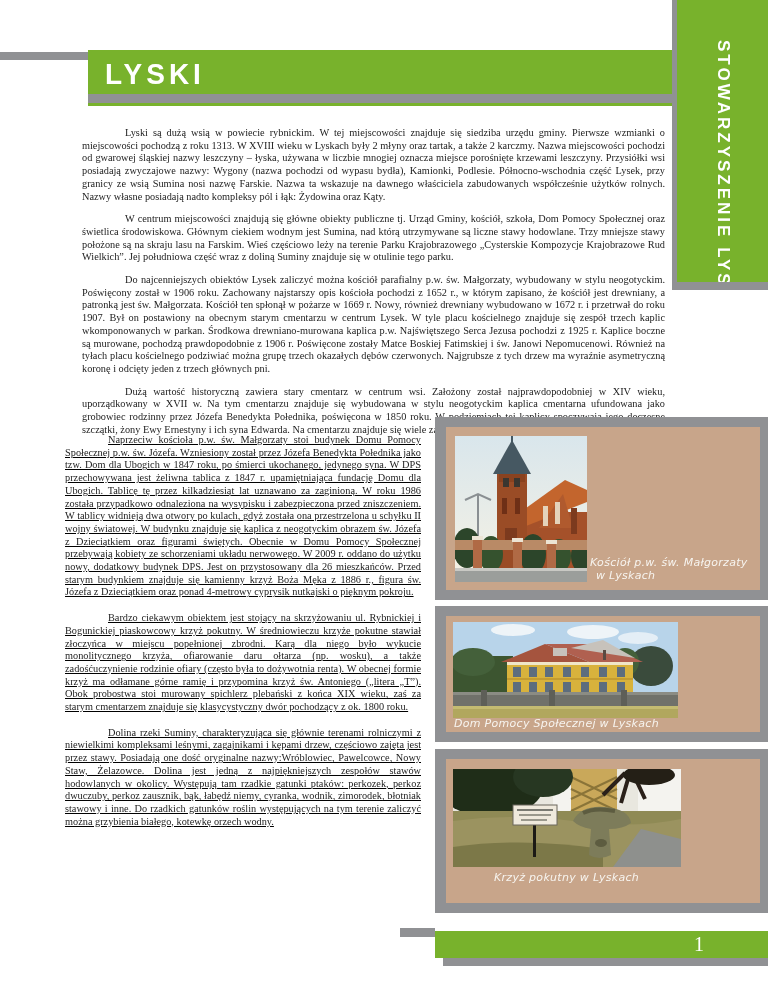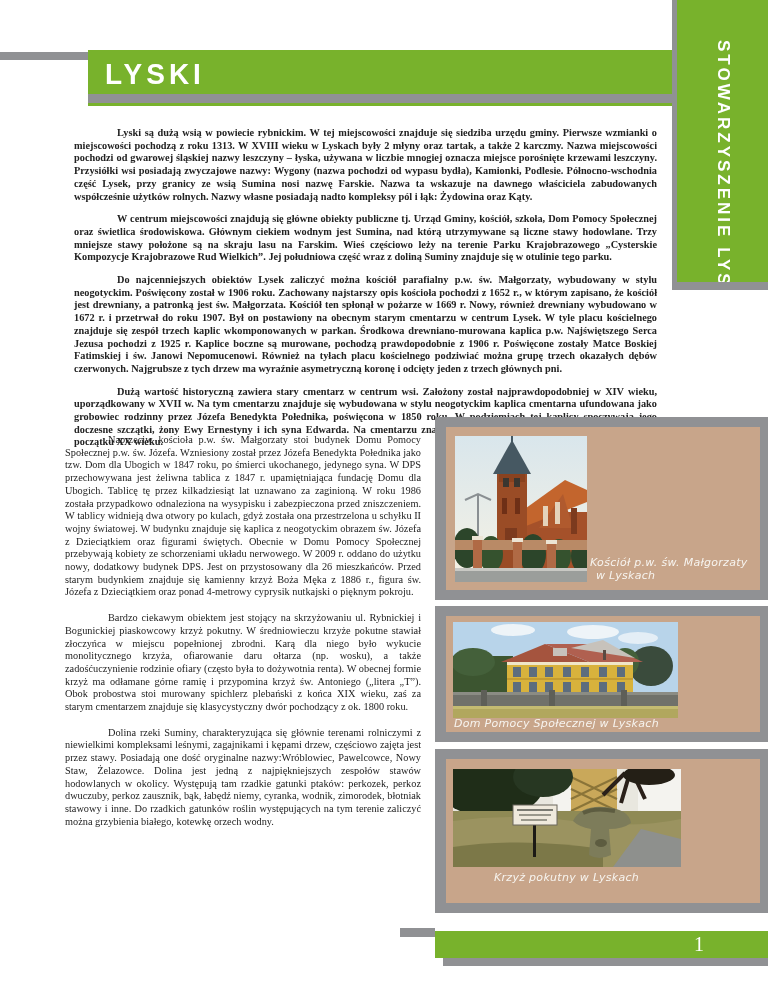--- a/index.html
+++ b/index.html
@@ -19,22 +19,22 @@
   
   .sidebar-stripe{ position:absolute; left:672px; top:0; width:5px; height:282px; background:#909194; }
   .sidebar       { position:absolute; left:677px; top:0; width:91px; height:282px; background:#78b22c; }
   .sidebar-title {
     position:absolute; top:40px; left:50%; transform:translateX(-50%);
     writing-mode:vertical-rl; font-family:"Liberation Sans", sans-serif;
     font-weight:bold; font-size:17px; letter-spacing:3px; color:#ffffff; white-space:nowrap;
   }
   .sidebar-shadow{ position:absolute; left:672px; top:282px; width:96px; height:8px; background:#909194; }
   
-  .text-wide   { position:absolute; left:74px; top:127px; width:583px;font-weight:bold; }
-  .text-narrow { position:absolute; left:65px; top:434px; width:356px; }
+  .text-wide   { position:absolute; left:82px; top:127px; width:583px; }
+  .text-narrow { position:absolute; left:65px; top:434px; width:356px;text-decoration:underline; }
   .para {
     margin:0 0 10px 0; text-align:justify; text-indent:43px;
     font-size:10.3px; line-height:12.7px; color:#222222;
   }
   .text-narrow .para { margin-bottom:13px; }
   
   .figure { position:absolute; left:435px; width:333px; background:#909194; }
   .fig1 { top:417px; height:183px; }
   .fig2 { top:606px; height:136px; }
   .fig3 { top:749px; height:164px; }

